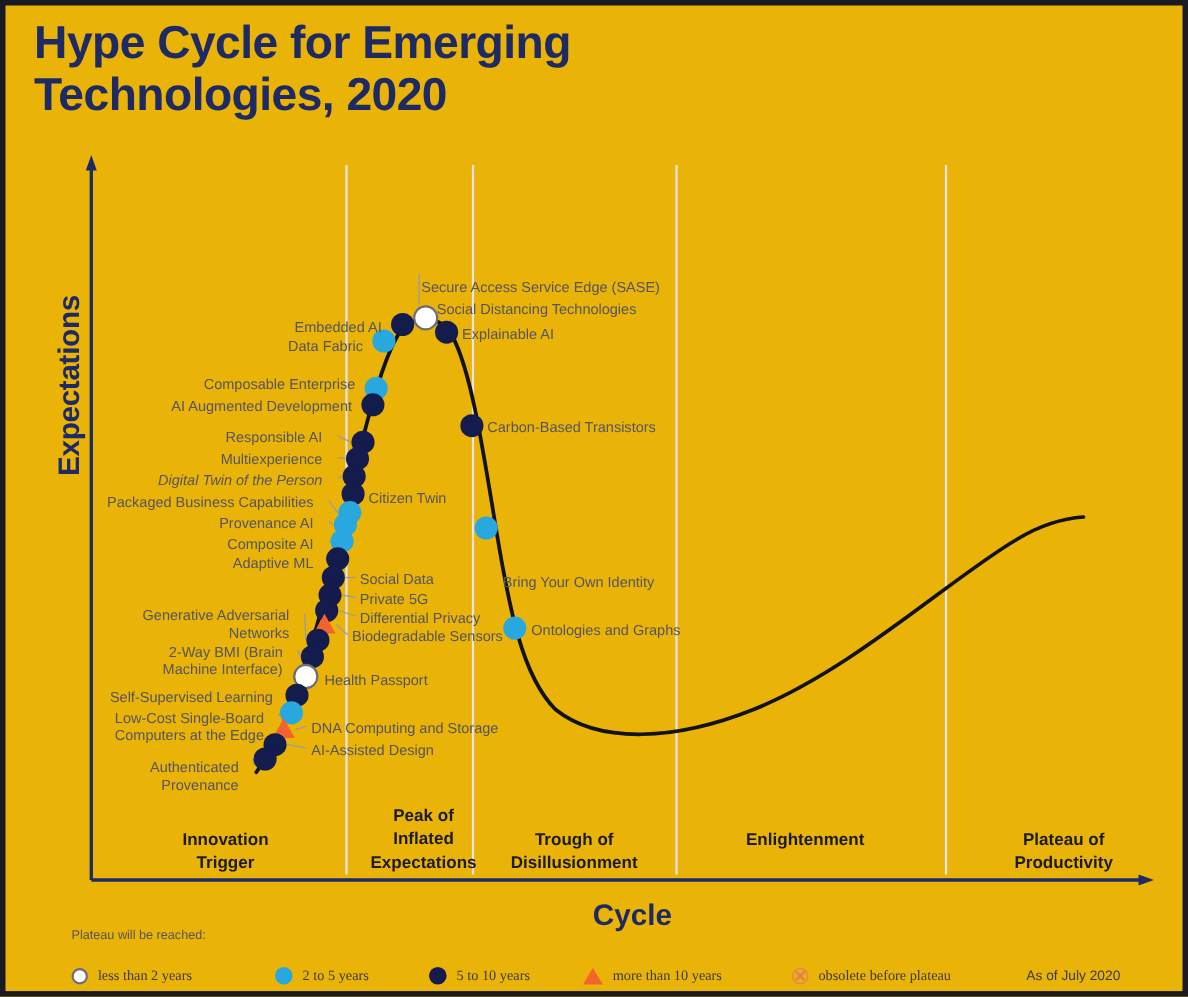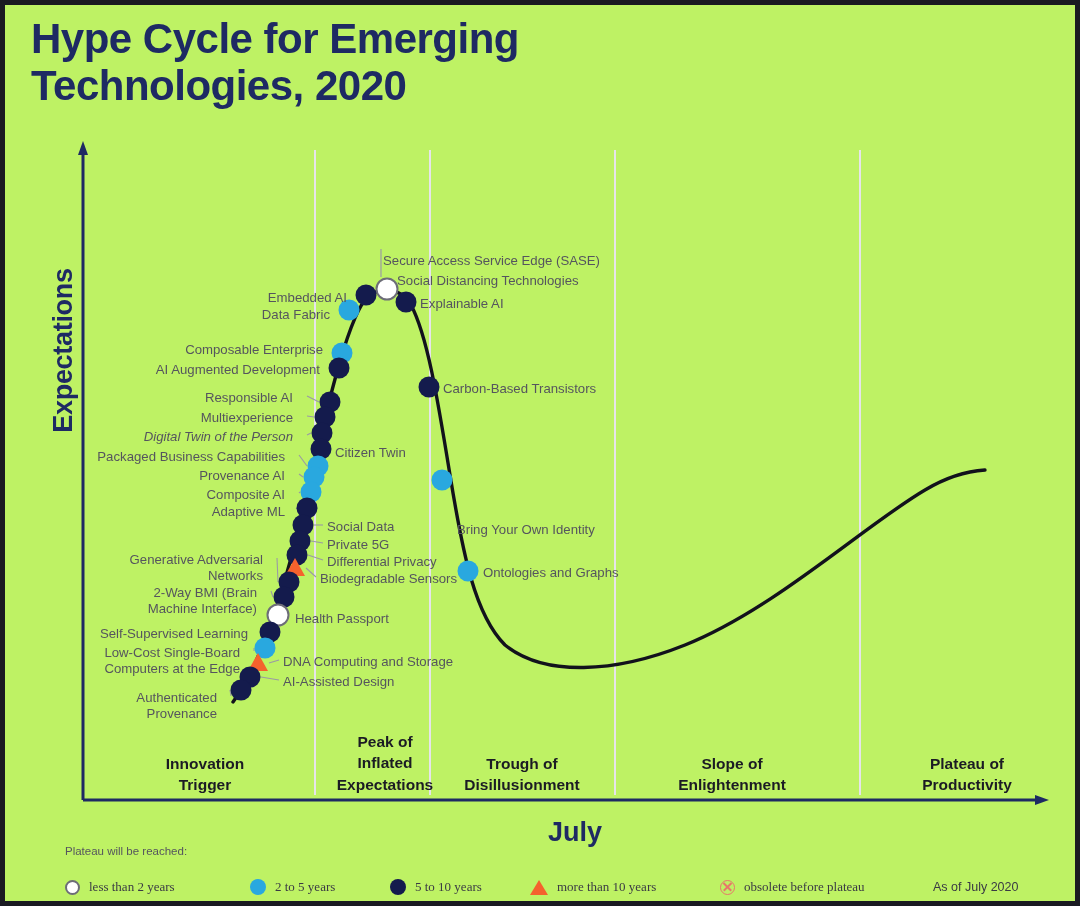--- a/index.html
+++ b/index.html
@@ -1,19 +1,19 @@
 <!DOCTYPE html>
 <html><head>
 <meta charset="utf-8">
 <style>
   html,body{margin:0;padding:0;background:#2b2b2b;}
   body{font-family:"Liberation Sans",sans-serif;}
   #frame{
     position:relative;width:1080px;height:906px;
-    background:#bef264;box-sizing:border-box;
+    background:#eab308;box-sizing:border-box;
     border:5px solid #1a1a22;overflow:hidden;
   }
   #title{
     position:absolute;left:26px;top:10px;width:660px;
     font-size:42px;font-weight:bold;line-height:1.12;
     color:#1e2a63;letter-spacing:-0.5px;
   }
   #ylabel{
     position:absolute;left:-62px;top:330px;width:240px;
     transform:rotate(-90deg);transform-origin:center center;
@@ -56,21 +56,21 @@
 <body>
 
 <div id="frame">
 
   <div id="title">
     <div>Hype Cycle for Emerging</div>
     <div>Technologies, 2020</div>
   </div>
 
   <div id="ylabel">Expectations</div>
-  <div id="xlabel">July</div>
+  <div id="xlabel">Cycle</div>
 
   <svg class="plot">
     <g>
       <line x1="310" y1="145" x2="310" y2="790" stroke="#e6e4ea" stroke-width="2"></line>
       <line x1="425" y1="145" x2="425" y2="790" stroke="#e6e4ea" stroke-width="2"></line>
       <line x1="610" y1="145" x2="610" y2="790" stroke="#e6e4ea" stroke-width="2"></line>
       <line x1="855" y1="145" x2="855" y2="790" stroke="#e6e4ea" stroke-width="2"></line>
     </g>
 
     <g>
@@ -146,21 +146,20 @@
       <div class="phase" style="left: 285px; width: 190px; top: 726px;">
         <div>Peak of</div>
         <div>Inflated</div>
         <div>Expectations</div>
       </div>
       <div class="phase" style="left: 422px; width: 190px; top: 748px;">
         <div>Trough of</div>
         <div>Disillusionment</div>
       </div>
       <div class="phase" style="left: 632px; width: 190px; top: 748px;">
-        <div>Slope of</div>
         <div>Enlightenment</div>
       </div>
       <div class="phase" style="left: 867px; width: 190px; top: 748px;">
         <div>Plateau of</div>
         <div>Productivity</div>
       </div>
     </div>
   <div id="techlabels">
       <div class="tlabel l" style="top: 248px; left: 378px;">Secure Access Service Edge (SASE)</div>
       <div class="tlabel l" style="top: 268px; left: 392px;">Social Distancing Technologies</div>

